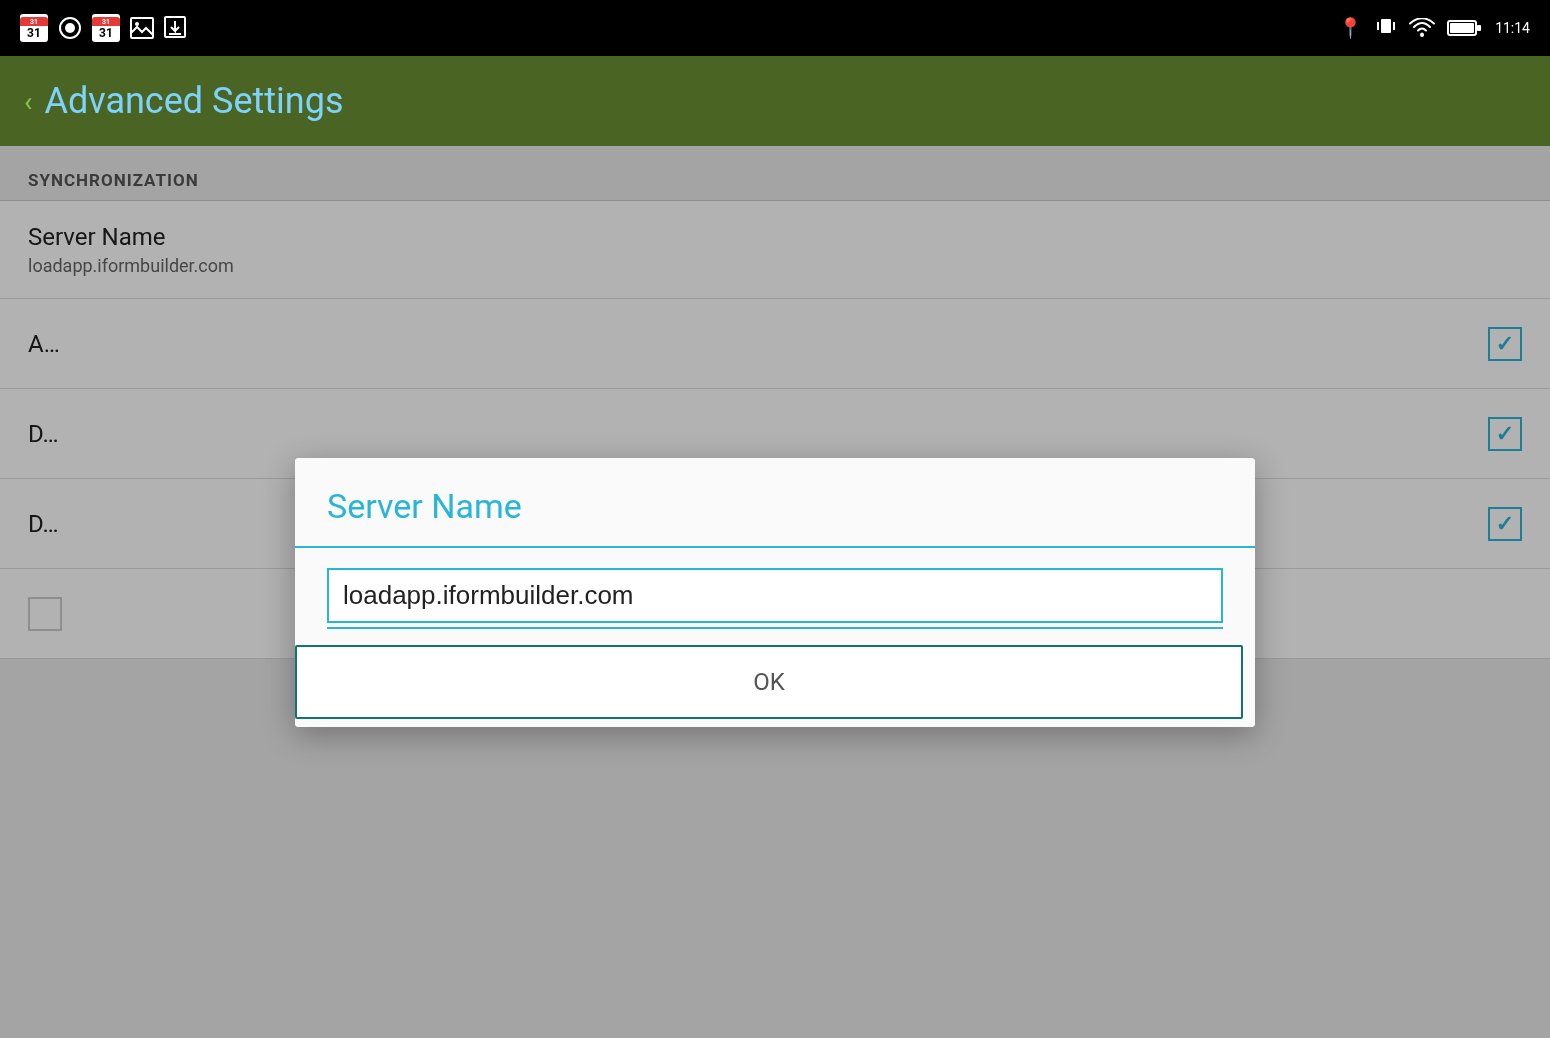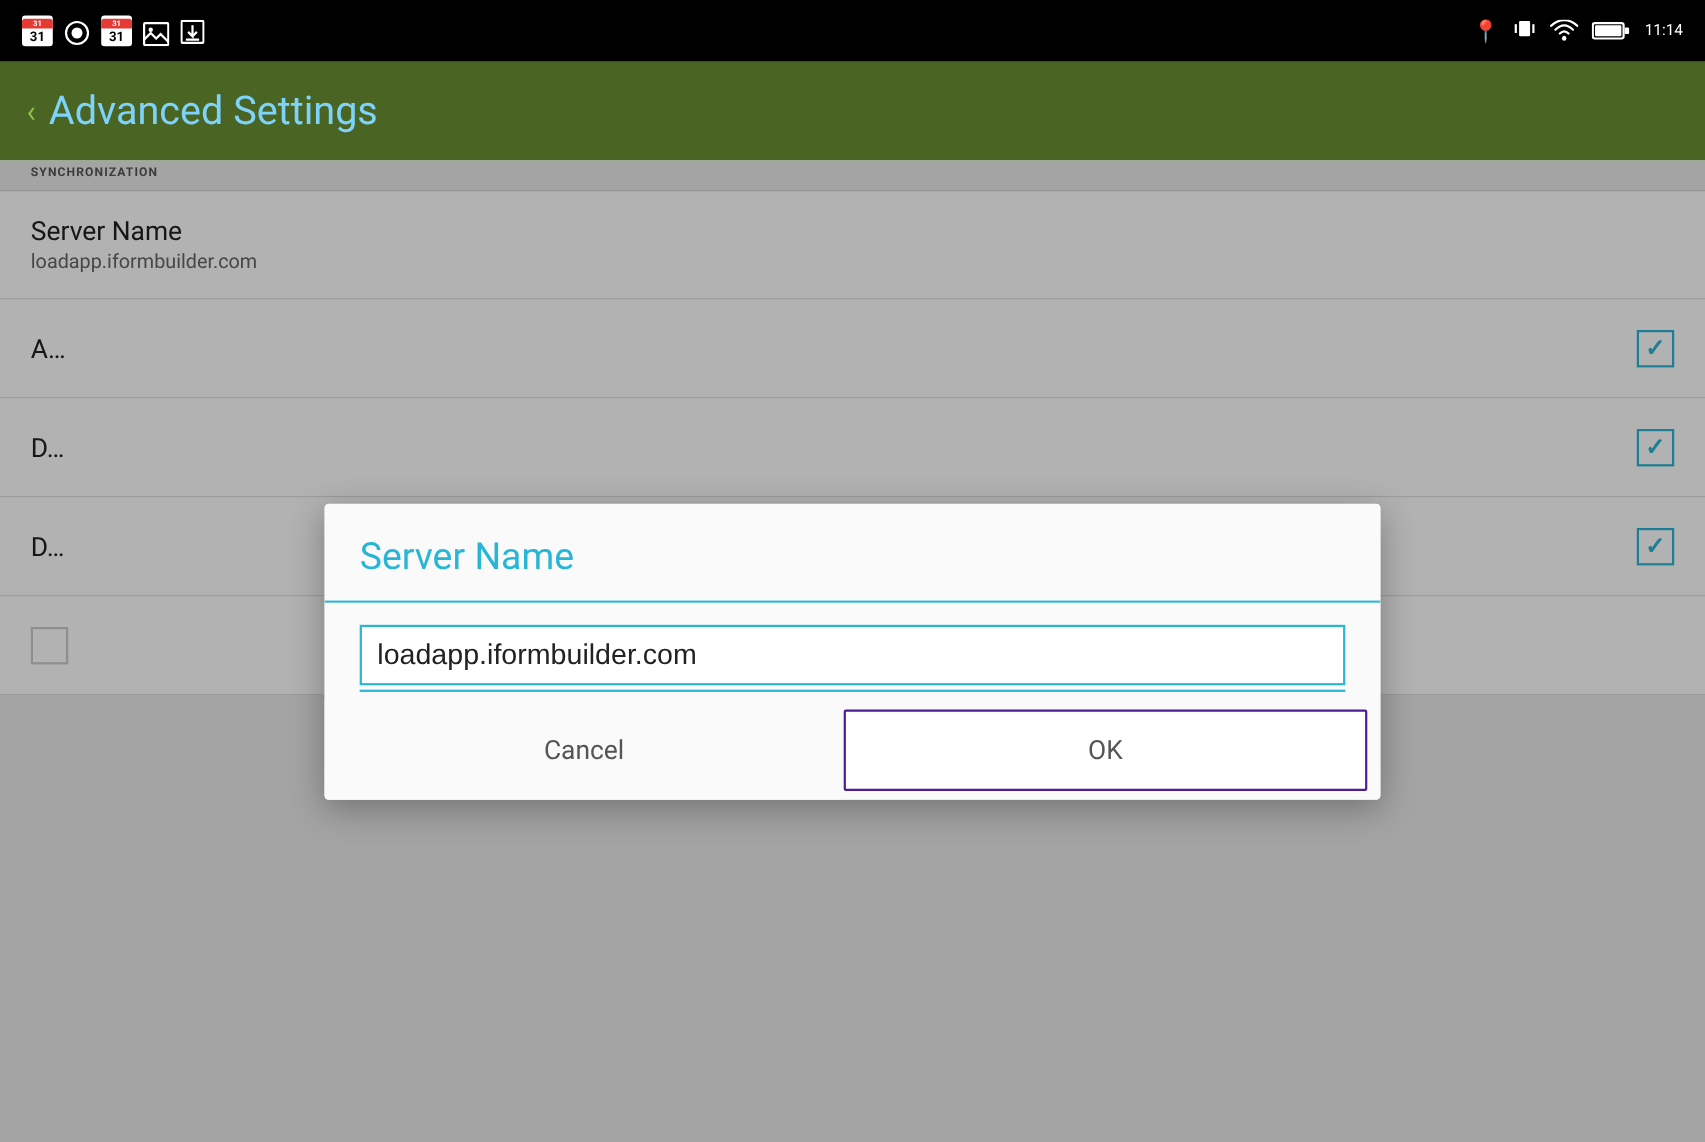--- a/index.html
+++ b/index.html
@@ -21,21 +21,21 @@
       display: flex;
       align-items: center;
       justify-content: space-between;
       padding: 0 20px;
       position: relative;
       z-index: 1;
     }
 
     #status-bar-left {
       display: flex;
-      align-items: flex-end;
+      align-items: center;
       gap: 10px;
     }
 
     .status-icon {
       color: #fff;
       font-size: 18px;
       display: flex;
       align-items: center;
       justify-content: center;
     }
@@ -119,22 +119,22 @@
     }
 
     
     #settings-list {
       width: 100%;
       height: 100%;
       background: #ebebeb;
     }
 
     .section-header {
-      padding: 4px 28px 10px 28px;
-      font-size: 11px;
+      padding: 24px 28px 10px 28px;
+      font-size: 17px;
       font-weight: bold;
       color: #555;
       letter-spacing: 1px;
       background: #ebebeb;
     }
 
     .divider {
       height: 1px;
       background: #ccc;
       margin: 0 0;
@@ -273,21 +273,21 @@
 
     #dialog-ok {
       flex: 1;
       display: flex;
       align-items: center;
       justify-content: center;
       font-size: 24px;
       color: #555;
       cursor: pointer;
       background: #fff;
-      border: 2px solid #4c1d95;
+      border: 2px solid #0f766e;
       margin: 8px 12px 8px 0;
       border-radius: 2px;
     }
 
     .location-dot {
       color: #fff;
       font-size: 20px;
     }
 
     .vibrate-icon {
@@ -418,20 +418,19 @@
       </div>
 
       <div id="dialog-body">
         <div id="dialog-input-wrapper">
           <input id="dialog-input" type="text" value="loadapp.iformbuilder.com" style="">
         </div>
         <div id="dialog-input-underline"></div>
       </div>
 
       <div id="dialog-buttons">
-        <div id="dialog-cancel">Cancel</div>
         <div id="dialog-ok">OK</div>
       </div>
 
     </div>
   </div>
 
 </div>
 
 </body></html>

